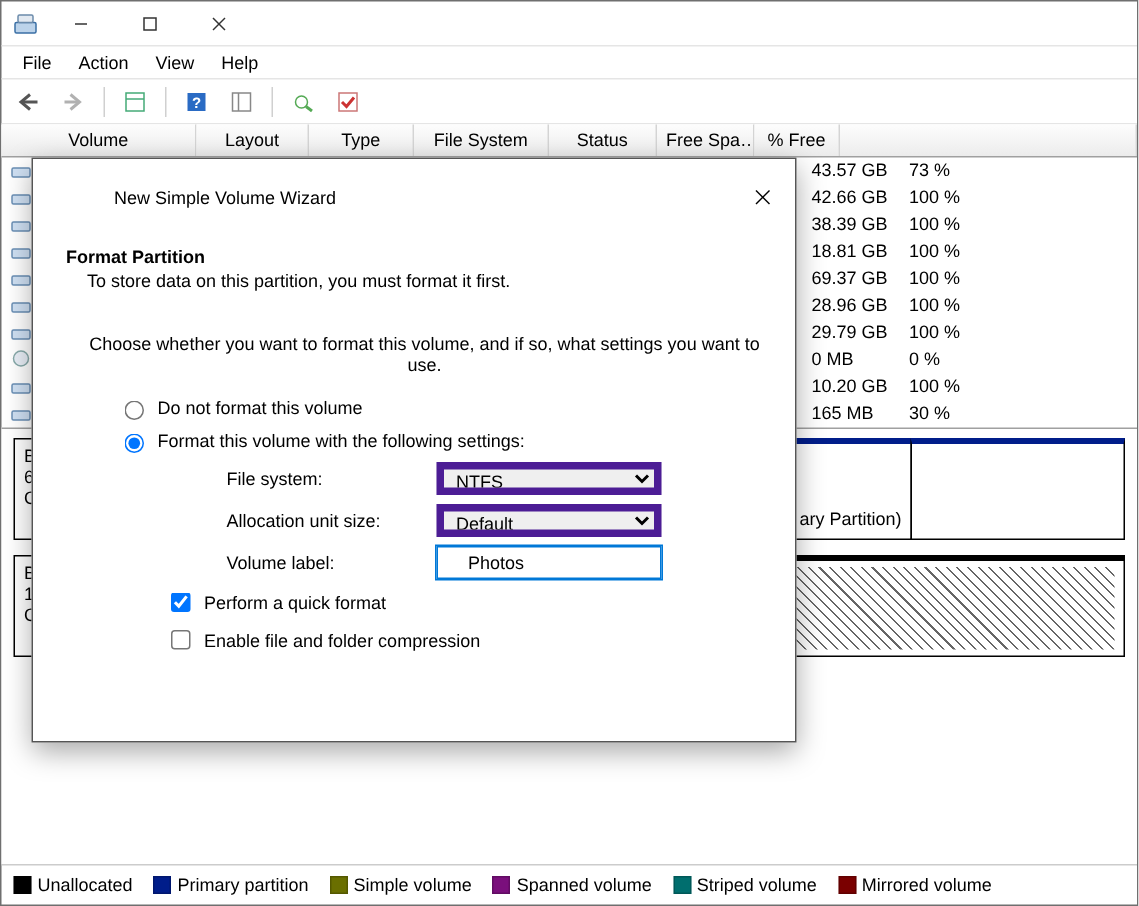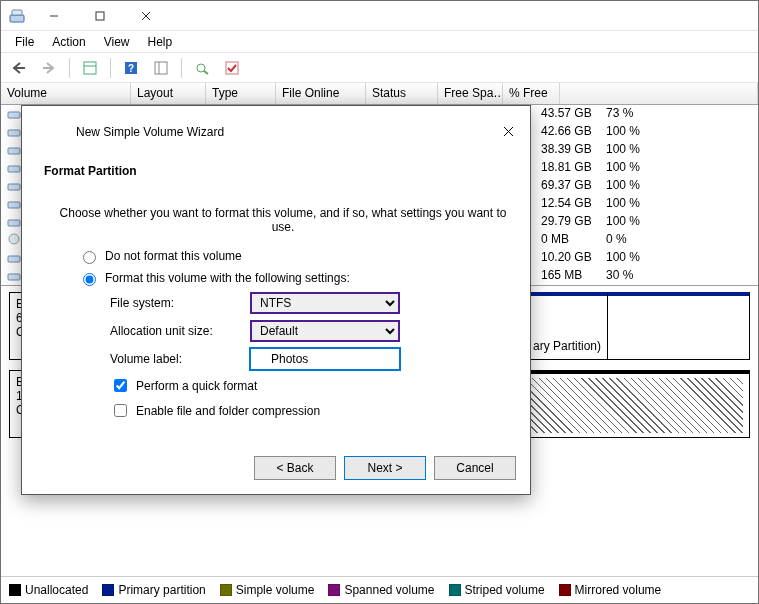--- a/index.html
+++ b/index.html
@@ -56,20 +56,21 @@
     display:flex;align-items:center;justify-content:center;
     color:#444;
   }
   .tsep { width:1px;height:20px;background:#d0d0d0;margin:0 2px; }
   
   .vol-header {
     display:flex; background:#fff;
     border-bottom:1px solid #a0a0a0;
     height:22px;
     font-size:12px;
+    text-align:center;
   }
   .vh-col {
     border-right:1px solid #d4d4d4;
     padding:3px 6px;
     background:linear-gradient(#fdfdfd,#ececec);
     white-space:nowrap; overflow:hidden;
   }
   
   .vol-rows {
     position:relative;
@@ -141,24 +142,24 @@
     display:flex;align-items:center;margin-left:44px;
   }
   .dlg-title span { flex:1; }
   .dlg-close { width:24px;text-align:center;font-size:14px; }
   .dlg-body { flex:1; padding:6px 22px 0 22px; }
   .dlg-head { font-weight:bold;font-size:12px; }
   .dlg-sub { font-size:12px;margin:2px 0 0 14px; }
   .dlg-para { margin:28px 0 14px 14px; font-size:12px; text-align:center;}
   .radio-row { margin:6px 0 6px 34px; font-size:12px; display:flex;align-items:center;gap:6px;}
   .form-row { display:flex;align-items:center;margin:6px 0 6px 66px;font-size:12px;}
-  .form-row label { width:140px; }
+  .form-row label { width:140px;margin-left:41px; }
   .form-row select, .form-row input[type=text] {
     width:150px;height:22px;font-size:12px;
-    border:2px solid #4c1d95;padding:0 4px;
+    border:5px solid #4c1d95;padding:0 4px;
     font-family:inherit;
   }
   .form-row input[type=text].active { border:1px solid #0078d7; outline:1px solid #0078d7;padding-left:20px;}
   .chk-row { margin:6px 0 4px 66px; font-size:12px; display:flex;align-items:center;gap:6px;}
   .dlg-btns {
     padding:10px 14px 14px 0;display:flex;justify-content:flex-end;gap:8px;
   }
   .dlg-btn {
     min-width:82px;height:24px;
     border:1px solid #8a8a8a;background:#e9e9e9;
@@ -250,21 +251,21 @@
           <rect x="1" y="1" width="12" height="12" fill="none" stroke="#c77"></rect>
           <path d="M3 7 L6 10 L11 4" fill="none" stroke="#c33" stroke-width="2"></path>
         </svg>
       </div>
   </div>
 
   <div class="vol-header">
     <div class="vh-col" style="width:130px">Volume</div>
     <div class="vh-col" style="width:75px">Layout</div>
     <div class="vh-col" style="width:70px">Type</div>
-    <div class="vh-col" style="width:90px">File Online</div>
+    <div class="vh-col" style="width:90px">File System</div>
     <div class="vh-col" style="width:72px">Status</div>
     <div class="vh-col" style="width:65px">Free Spa…</div>
     <div class="vh-col" style="width:57px">% Free</div>
     <div class="vh-col" style="flex:1"></div>
   </div>
 
   <div class="vol-rows">
     <div class="vol-row">
         <div class="vr-cell" style="width:534px"><span class="vr-icon"><svg width="14" height="14">
               <rect x="1" y="6" width="12" height="6" rx="1" fill="#cfe0f3" stroke="#6a8fb5"></rect>
@@ -297,21 +298,21 @@
         <div class="vr-cell" style="width:534px"><span class="vr-icon"><svg width="14" height="14">
               <rect x="1" y="6" width="12" height="6" rx="1" fill="#cfe0f3" stroke="#6a8fb5"></rect>
             </svg></span></div>
         <div class="vr-cell" style="width:65px">69.37 GB</div>
         <div class="vr-cell">100 %</div>
       </div>
     <div class="vol-row">
         <div class="vr-cell" style="width:534px"><span class="vr-icon"><svg width="14" height="14">
               <rect x="1" y="6" width="12" height="6" rx="1" fill="#cfe0f3" stroke="#6a8fb5"></rect>
             </svg></span></div>
-        <div class="vr-cell" style="width:65px">12.54 GB</div>
+        <div class="vr-cell" style="width:65px">28.96 GB</div>
         <div class="vr-cell">100 %</div>
       </div>
     <div class="vol-row">
         <div class="vr-cell" style="width:534px"><span class="vr-icon"><svg width="14" height="14">
               <rect x="1" y="6" width="12" height="6" rx="1" fill="#cfe0f3" stroke="#6a8fb5"></rect>
             </svg></span></div>
         <div class="vr-cell" style="width:65px">29.79 GB</div>
         <div class="vr-cell">100 %</div>
       </div>
     <div class="vol-row">
@@ -383,20 +384,21 @@
       <span>New Simple Volume Wizard</span>
       <div class="dlg-close">
         <svg width="11" height="11">
             <line x1="1" y1="1" x2="10" y2="10" stroke="#000"></line>
             <line x1="10" y1="1" x2="1" y2="10" stroke="#000"></line>
           </svg>
       </div>
     </div>
     <div class="dlg-body">
       <div class="dlg-head">Format Partition</div>
+      <div class="dlg-sub">To store data on this partition, you must format it first.</div>
       <div class="dlg-para">Choose whether you want to format this volume, and if so, what settings you want to use.</div>
 
       <div class="radio-row">
         <input type="radio" name="fmt" style="">
         <span>Do not format this volume</span>
       </div>
       <div class="radio-row">
         <input type="radio" name="fmt" checked="" style="">
         <span>Format this volume with the following settings:</span>
       </div>
@@ -416,20 +418,15 @@
 
       <div class="chk-row">
         <input type="checkbox" checked="" style="">
         <span>Perform a quick format</span>
       </div>
       <div class="chk-row">
         <input type="checkbox" style="">
         <span>Enable file and folder compression</span>
       </div>
     </div>
-    <div class="dlg-btns">
-      <button class="dlg-btn">&lt; Back</button>
-      <button class="dlg-btn primary">Next &gt;</button>
-      <button class="dlg-btn">Cancel</button>
-    </div>
   </div>
 
 </div>
 
 </body></html>

